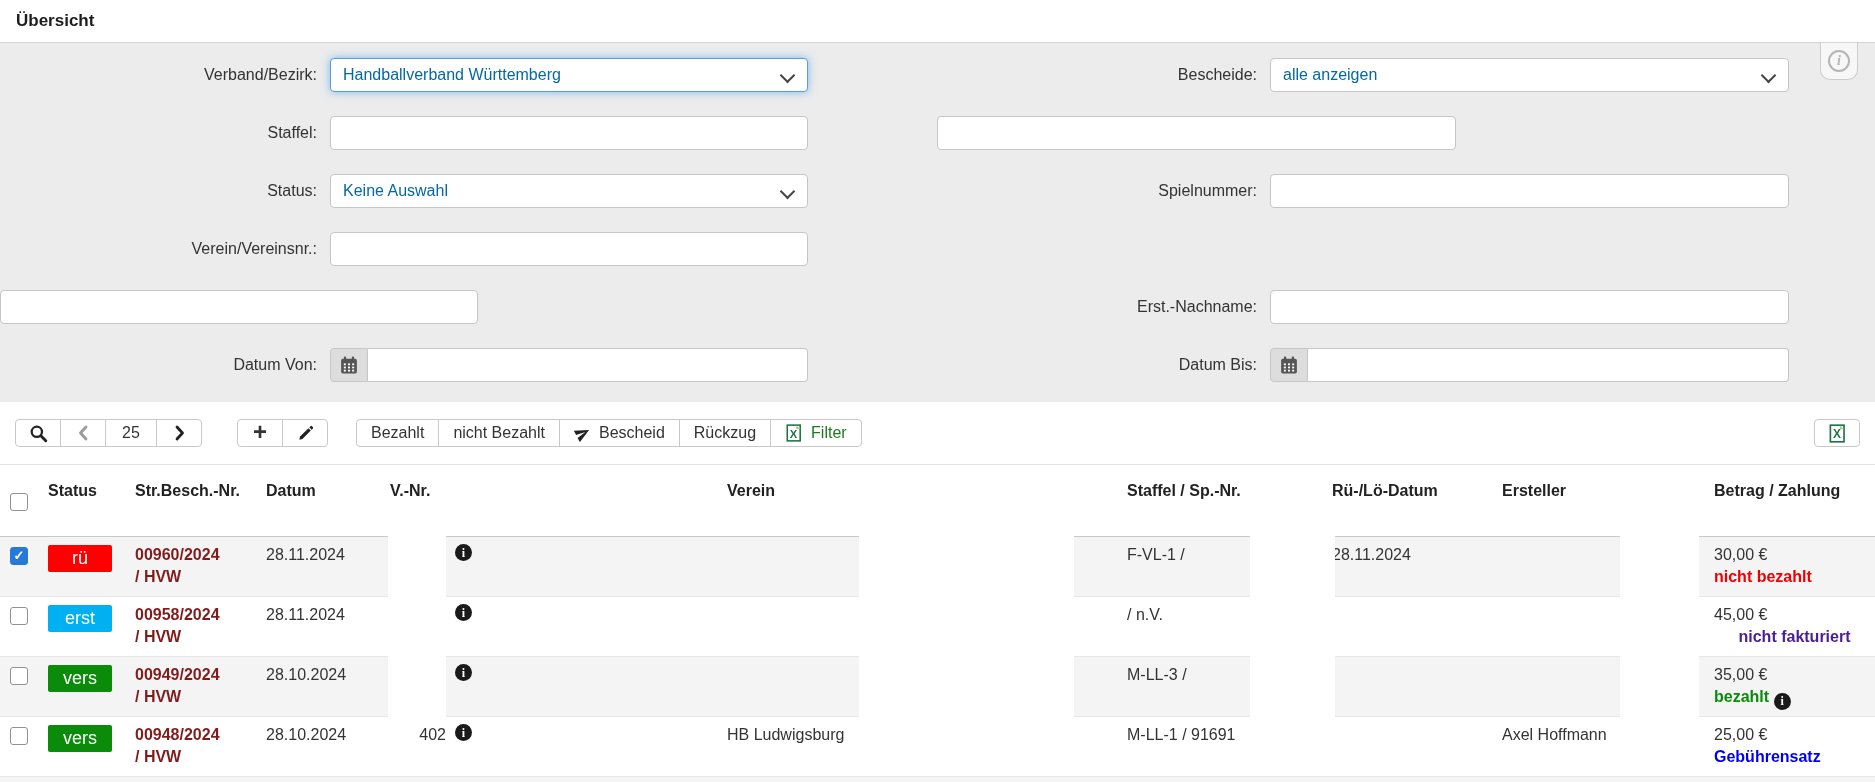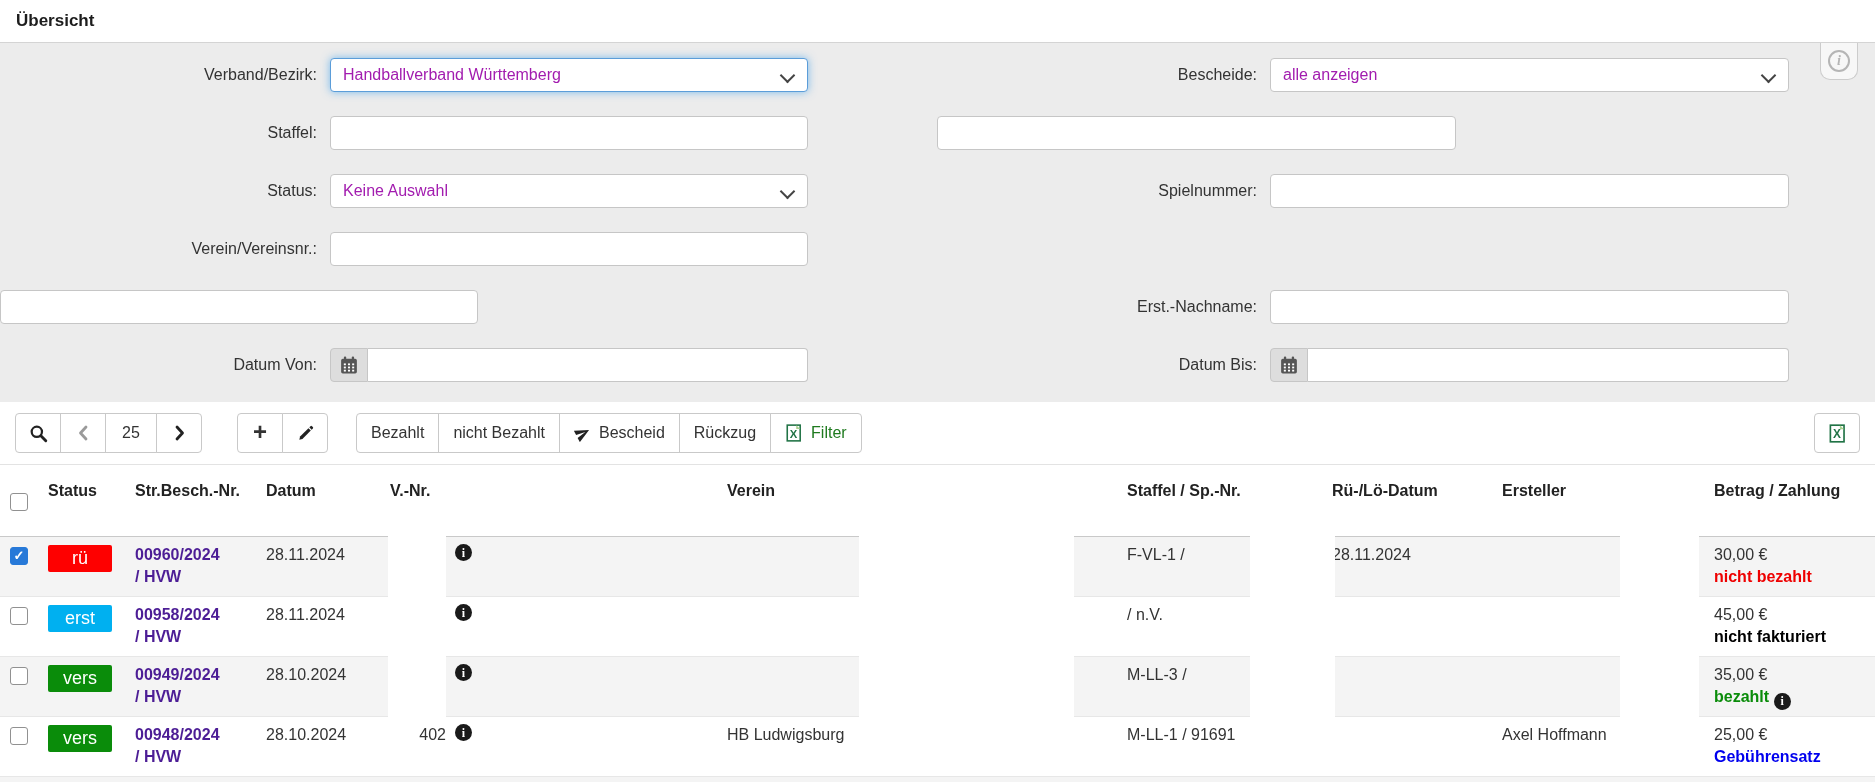--- a/index.html
+++ b/index.html
@@ -23,21 +23,21 @@
   .filter-col { width:937px; }
   .filter-row { display:flex; align-items:center; height:34px; margin-bottom:24px; }
   .filter-row.spacer { visibility:hidden; }
   .filter-label { width:330px; text-align:right; padding-right:13px; color:#333; }
   .fc-left .filter-control { width:478px; }
   .fc-right .filter-label { width:333px; }
   .fc-right .filter-control { width:519px; }
 
   .select, .tinput {
     height:34px; background:#fff; border:1px solid #c6c6c6; border-radius:4px;
-    font-family:"Liberation Sans",sans-serif; font-size:16px; color:#a21caf;
+    font-family:"Liberation Sans",sans-serif; font-size:16px; color:#0369a1;
   }
   .select { position:relative; display:flex; align-items:center; padding:0 34px 0 12px; cursor:pointer; }
   .select::after {
     content:""; position:absolute; right:14px; top:11px; width:9px; height:9px;
     border-right:2px solid #444; border-bottom:2px solid #444; transform:rotate(45deg);
   }
   .select.focused { border-color:#5b9dd9; box-shadow:0 0 8px rgba(82,168,236,.75); }
   .tinput { width:100%; padding:0 12px; }
 
   .dategroup { display:flex; }
@@ -55,21 +55,21 @@
   .circle-i {
     width:22px; height:22px; border:2px solid #b5b5b5; border-radius:50%;
     color:#b5b5b5; font-family:"Liberation Serif",serif; font-style:italic; font-weight:bold;
     font-size:14px; display:flex; align-items:center; justify-content:center;
   }
 
   
   .toolbar { height:62px; display:flex; align-items:center; padding:0 15px; background:#fff; }
   .btn-group { display:inline-flex; }
   .btn {
-    height:40px; background:#fff; border:1px solid #c9c9c9; color:#333;
+    height:28px; background:#fff; border:1px solid #c9c9c9; color:#333;
     font-family:"Liberation Sans",sans-serif; font-size:16px; padding:0 14px;
     display:inline-flex; align-items:center; justify-content:center; gap:8px; cursor:pointer;
   }
   .btn-group .btn { border-radius:0; }
   .btn-group .btn + .btn { margin-left:-1px; }
   .btn-group .btn:first-child { border-radius:4px 0 0 4px; }
   .btn-group .btn:last-child { border-radius:0 4px 4px 0; }
   .btn.single { border-radius:4px; }
   .btn.icon-only { width:46px; padding:0; }
   .pagesize { width:52px; font-size:16px; color:#333; }
@@ -106,21 +106,21 @@
     display:inline-flex; align-items:center; justify-content:center; cursor:pointer;
     font-size:13px; font-weight:bold; color:transparent; margin-top:2px;
   }
   .checkbox.checked { background:#2779d8; border-color:#2779d8; color:#fff; }
   thead .checkbox { margin-top:13px; }
 
   .badge {
     display:inline-block; min-width:64px; text-align:center; padding:2px 8px 3px;
     color:#fff; font-size:18px; border-radius:2px; margin-top:1px;
   }
-  .rowlink { color:#4c1d95; font-weight:bold; text-decoration:none; display:block; cursor:pointer; }
+  .rowlink { color:#7f1d1d; font-weight:bold; text-decoration:none; display:block; cursor:pointer; }
   .rowlink span { display:block; }
 
   .info-dot {
     display:inline-flex; width:17px; height:17px; border-radius:50%; background:#1a1a1a;
     color:#fff; font-family:"Liberation Serif",serif; font-weight:bold; font-size:12px;
     align-items:center; justify-content:center; vertical-align:-3px; cursor:pointer;
   }
   .vnr-line { display:flex; gap:9px; align-items:flex-start; }
   .vnr-num { display:inline-block; width:56px; text-align:right; }
 
@@ -378,21 +378,21 @@
             <span class="vnr-num"></span>
             <span class="info-dot">i</span>
           </div>
         </td>
         <td class="c-verein"><div class="redact r-verein"></div><span></span></td>
         <td class="c-staffel"><span>/ n.V.</span></td>
         <td class="c-rue"></td>
         <td class="c-erst"><span></span></td>
         <td class="c-betrag">
           <div>45,00 €</div>
-          <div class="betrag-line2" style="color: #000000;">nicht fakturiert</div>
+          <div class="betrag-line2" style="color: #4c1d95; text-align: center;">nicht fakturiert</div>
         </td>
       </tr>
       <tr class="striped">
         <td class="cb"><span class="checkbox">✓</span></td>
         <td class="c-status"><span class="badge" style="background: rgb(10, 140, 10);">vers</span></td>
         <td class="c-nr">
           <a class="rowlink">
             <span>00949/2024</span>
             <span>/ HVW</span>
           </a>

